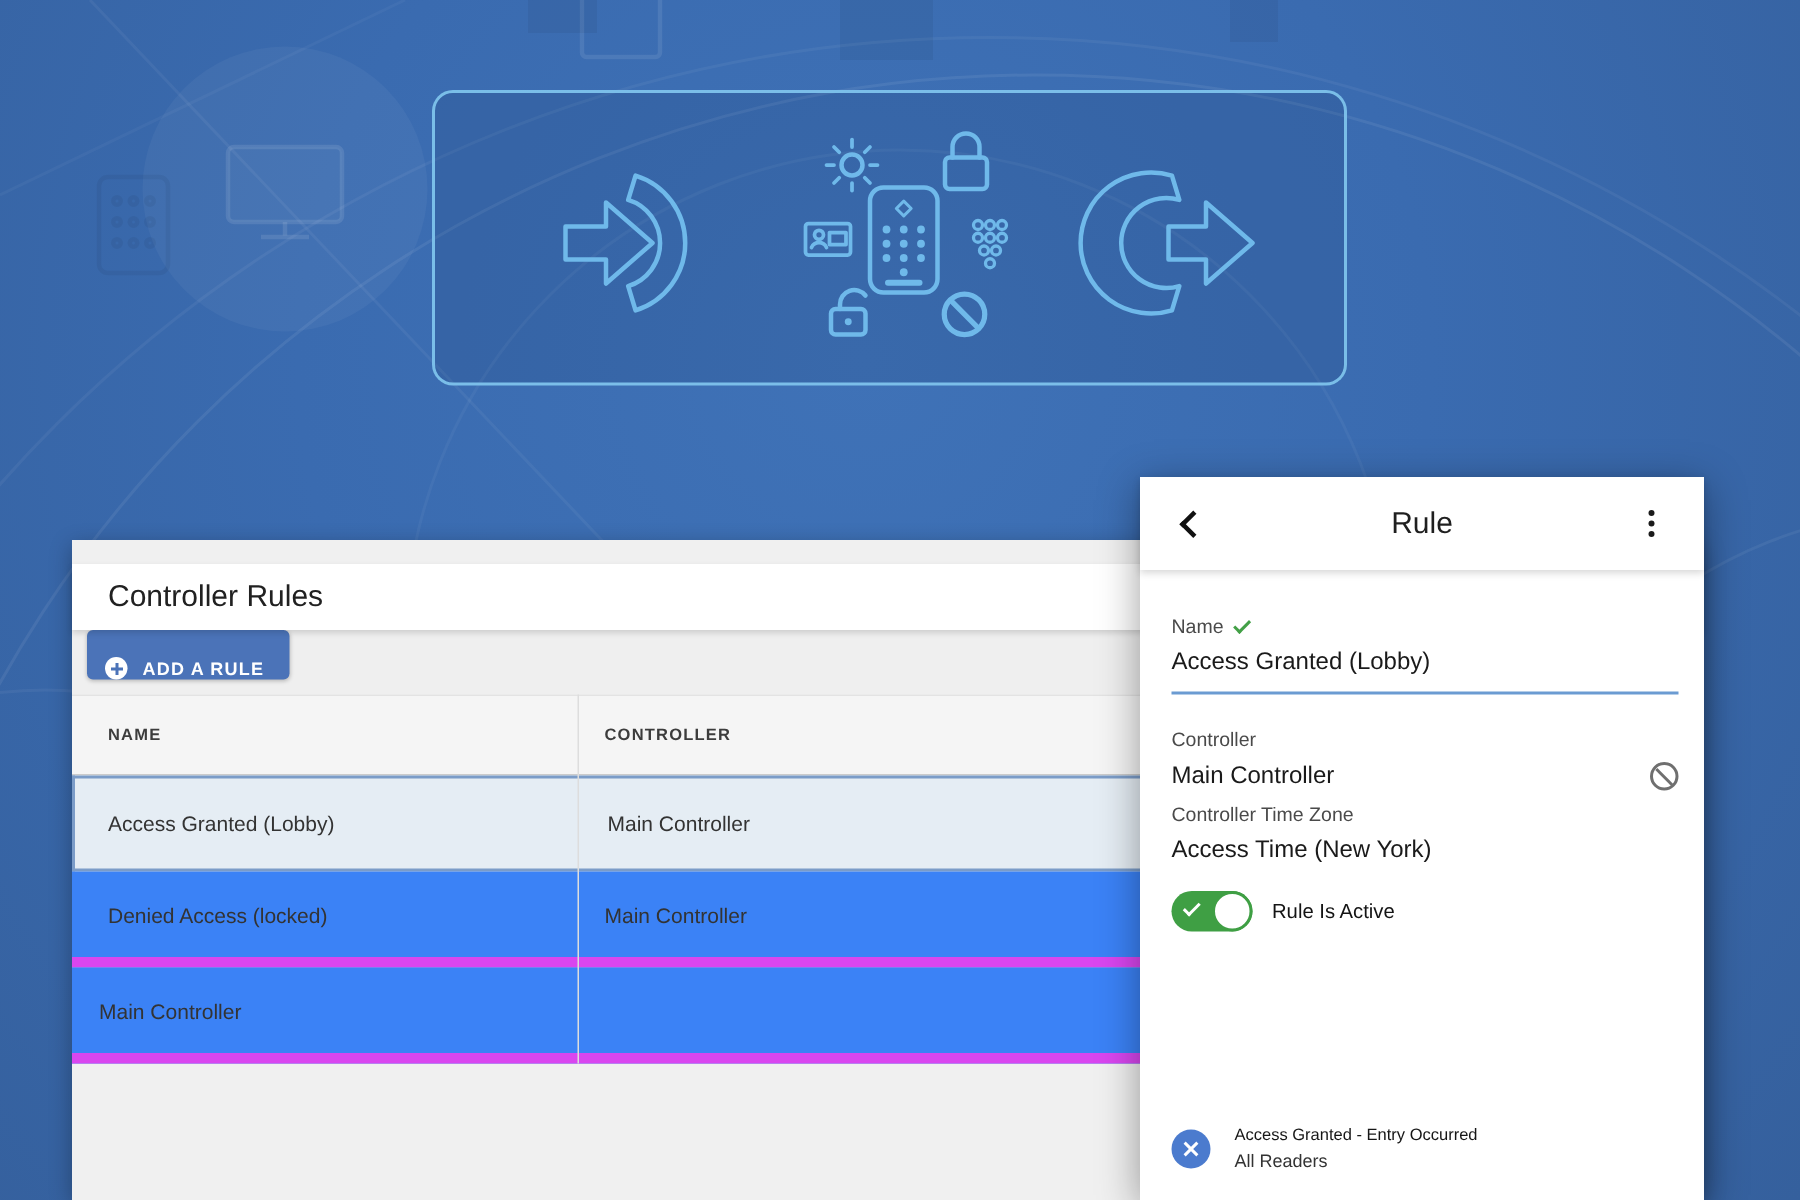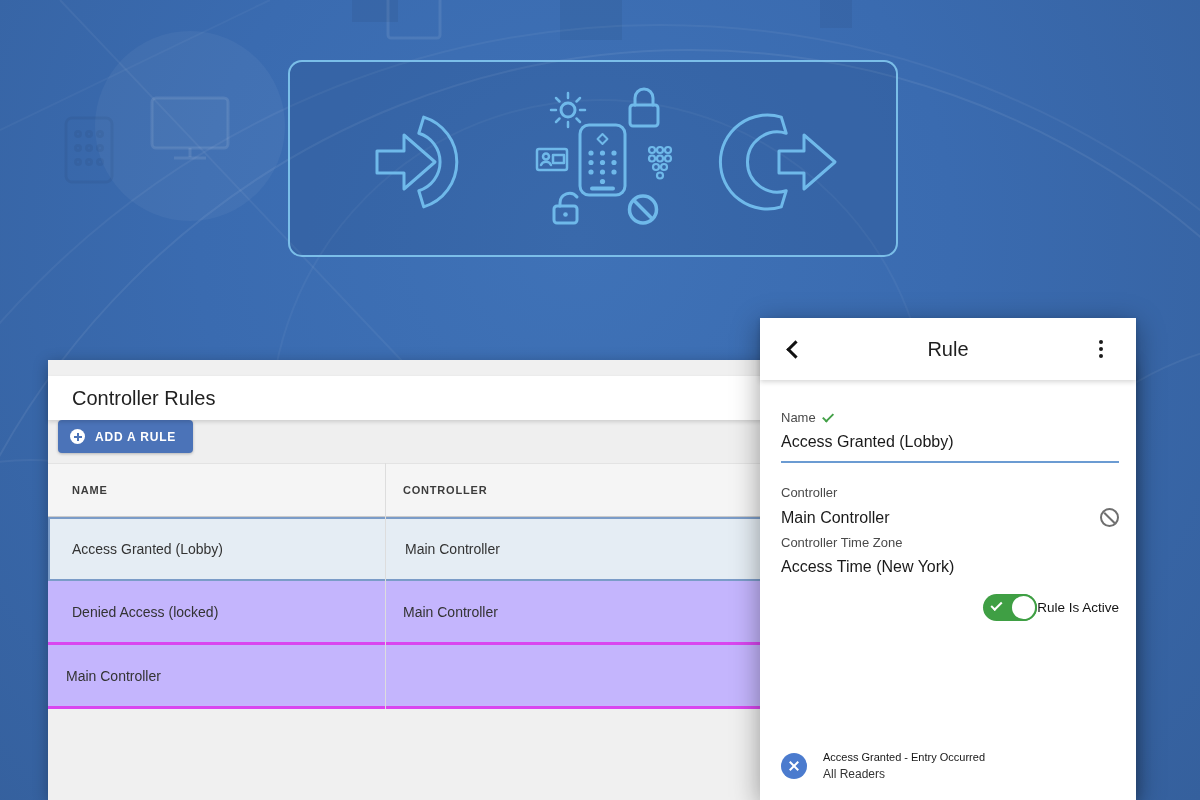--- a/index.html
+++ b/index.html
@@ -26,21 +26,21 @@
   .card-header {
     position:absolute; left:0; top:0; right:0; height:44px; background:#fff;
     box-shadow:0 2px 4px rgba(0,0,0,.14); z-index:3;
     display:flex; align-items:center; padding-left:24px;margin-top:16px;
   }
   .card-title { font-size:20px; color:#212121; }
   .card-toolbar { position:absolute; left:0; top:44px; right:0; height:59px; background:#efefef; }
   .add-rule-btn {
     position:absolute; left:10px; top:16px; height:33px; min-width:135px;
     background:#4b73b8; border:none; border-radius:4px; cursor:pointer;
-    display:flex; align-items:center; gap:10px; padding:0 16px 0 12px;
+    display:flex; align-items:flex-end; gap:10px; padding:0 16px 0 12px;
     box-shadow:0 1px 3px rgba(0,0,0,.25);
   }
   .add-rule-btn .plus-circle {
     width:15px; height:15px; border-radius:50%; background:#fff; position:relative; flex:0 0 15px;
   }
   .add-rule-btn .plus-circle::before, .add-rule-btn .plus-circle::after {
     content:''; position:absolute; background:#4b73b8;
   }
   .add-rule-btn .plus-circle::before { left:3.5px; top:6.5px; width:8px; height:2px; }
   .add-rule-btn .plus-circle::after  { left:6.5px; top:3.5px; width:2px; height:8px; }
@@ -48,21 +48,21 @@
   .table-head {
     position:absolute; left:0; top:103px; right:0; height:54px; background:#f5f5f5;
     border-top:1px solid #e3e3e3; border-bottom:1px solid #cbcbcb;
     display:flex; align-items:center;
     font-size:11px; font-weight:bold; letter-spacing:.8px; color:#3c3c3c;
   }
   .col-name { width:337px; padding-left:24px; }
   .col-controller { padding-left:18px; }
   .table-rows { position:absolute; left:0; top:157px; right:0; }
   .t-row {
-    height:64px; background:#c4b5fd; border-bottom:3px solid #d946ef;
+    height:64px; background:#3b82f6; border-bottom:7px solid #d946ef;
     display:flex; align-items:center; font-size:14px; color:#333; cursor:pointer;
   }
   .t-row.selected {
     background:#e5edf4;
     border-top:2px solid #7b9cc8; border-bottom:2px solid #7b9cc8; border-left:2px solid #7b9cc8;
   }
   .t-row.selected .col-name { padding-left:22px; }
   .col-divider {
     position:absolute; left:337px; top:103px; height:246px; width:1px; background:#ddd; z-index:1;
   }
@@ -100,21 +100,21 @@
   .plain-label { margin-top:22px; }
   .value-row { display:flex; align-items:center; justify-content:space-between; margin-top:8px; cursor:pointer; }
   .field-value { font-size:16px; color:#1a1a1a; }
   .block-icon { width:19px; height:19px; border:2px solid #6f6f6f; border-radius:50%; position:relative; cursor:pointer; }
   .block-icon::after {
     content:''; position:absolute; left:0px; top:6.5px; width:15px; height:2px;
     background:#6f6f6f; transform:rotate(45deg);
   }
   .tz-label { margin-top:8px; }
   .tz-value { margin-top:8px; }
-  .toggle-row { display:flex; align-items:center; gap:0; margin-top:18px;justify-content:flex-end; }
+  .toggle-row { display:flex; align-items:center; gap:13px; margin-top:18px; }
   .toggle {
     position:relative; width:54px; height:27px; border-radius:14px; background:#3f9f44; cursor:pointer; flex:0 0 54px;
   }
   .toggle .knob {
     position:absolute; right:0; top:0; width:27px; height:27px; border-radius:50%;
     background:#fff; border:2px solid #3f9f44;
   }
   .toggle .toggle-check {
     position:absolute; left:8px; top:8px; width:11px; height:6px;
     border-left:2.5px solid #fff; border-bottom:2.5px solid #fff; transform:rotate(-45deg);

